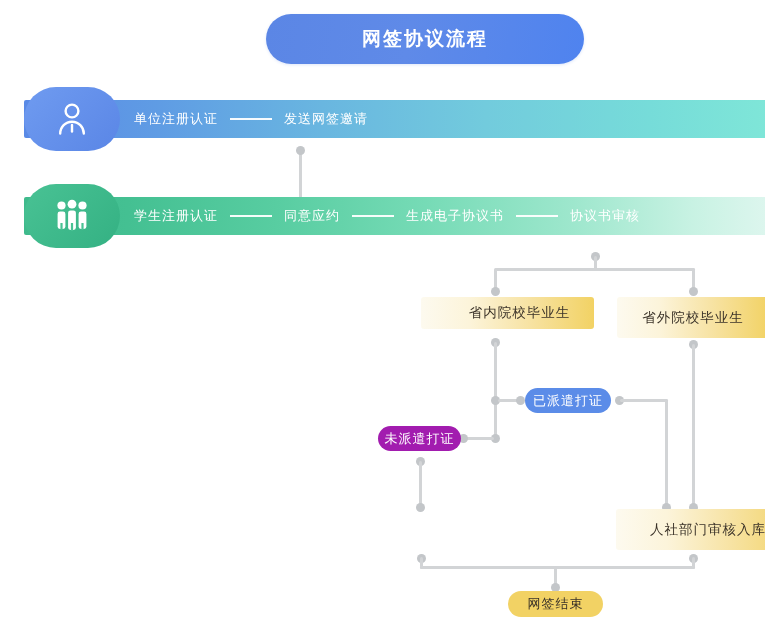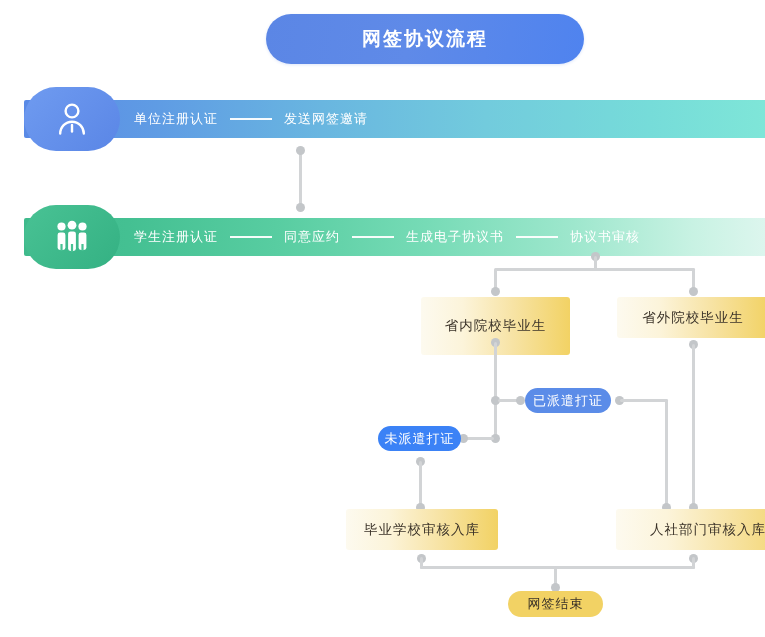--- a/index.html
+++ b/index.html
@@ -92,21 +92,21 @@
   #lane-company .lane-bar {
     width: 745px;
     background: linear-gradient(90deg, #5a8ae6 0%, #5f9ce4 18%, #69b6e0 40%, #72cbdd 62%, #76dcd9 84%, #7fe6d8 100%);
   }
   #lane-company .lane-cap {
     background: linear-gradient(135deg, #6f9bf0 0%, #5a86e6 100%);
   }
 
   #lane-student {
     left: 12px;
-    top: 218px;
+    top: 197px;
     width: 640px;
   }
   #lane-student .lane-bar {
     width: 743px;
     background: linear-gradient(90deg, #3fba8c 0%, #44c092 14%, #58cda1 34%, #76dbb6 54%, #9ee7cd 74%, #c8f2e3 90%, #ddf6ee 100%);
   }
   #lane-student .lane-cap {
     background: linear-gradient(135deg, #49c294 0%, #34b183 100%);
   }
 
@@ -131,28 +131,28 @@
     align-items: center;
     justify-content: center;
     border-radius: 16px;
     font-size: 13px;
     color: #ffffff;
     letter-spacing: 1px;
     white-space: nowrap;
     font-family: Liberation Serif, serif;
   }
   .pill-blue { background: #5b8ce8; }
-  .pill-orange { background: #3b82f6; }
+  .pill-orange { background: #a21caf; }
   .pill-gold {
     background: #f2d264;
     color: #3a3228;
     border-radius: 19px;
   }
 
-  #box-in-province  { left: 409px; top: 297px; width: 149px; height: 58px; }
+  #box-in-province  { left: 409px; top: 297px; width: 149px; height: 32px; padding-left: 24px; }
   #box-out-province { left: 605px; top: 297px; width: 152px; height: 41px; }
   #box-school-audit { left: 334px; top: 509px; width: 152px; height: 41px; }
   #box-hr-audit     { left: 604px; top: 509px; width: 184px; height: 41px; }
 
   #pill-dispatched     { left: 513px; top: 388px; width: 86px; height: 25px; }
   #pill-not-dispatched { left: 366px; top: 426px; width: 83px; height: 25px; }
   #pill-end            { left: 496px; top: 591px; width: 95px; height: 26px; }
 
   
   .conn {
@@ -254,21 +254,20 @@
 
   <div class="dot" style="left:603px; top:396px;"></div>
   <div class="conn conn-h" style="left:608px; top:399px; width:48px;"></div>
   <div class="conn conn-v" style="left:653px; top:399px; height:108px;"></div>
   <div class="dot" style="left:650px; top:503px;"></div>
 
   <div class="dot" style="left:677px; top:340px;"></div>
   <div class="conn conn-v" style="left:680px; top:344px; height:163px;"></div>
   <div class="dot" style="left:677px; top:503px;"></div>
 
-  <div class="box box-gold" id="box-school-audit">毕业学校审核入库</div>
   <div class="box box-gold" id="box-hr-audit">人社部门审核入库</div>
 
   <div class="dot" style="left:405px; top:554px;"></div>
   <div class="dot" style="left:677px; top:554px;"></div>
   <div class="conn conn-v" style="left:408px; top:557px; height:12px;"></div>
   <div class="conn conn-v" style="left:680px; top:557px; height:12px;"></div>
   <div class="conn conn-h" style="left:408px; top:566px; width:275px;"></div>
   <div class="conn conn-v" style="left:542px; top:566px; height:24px;"></div>
   <div class="dot" style="left:539px; top:583px;"></div>
 

